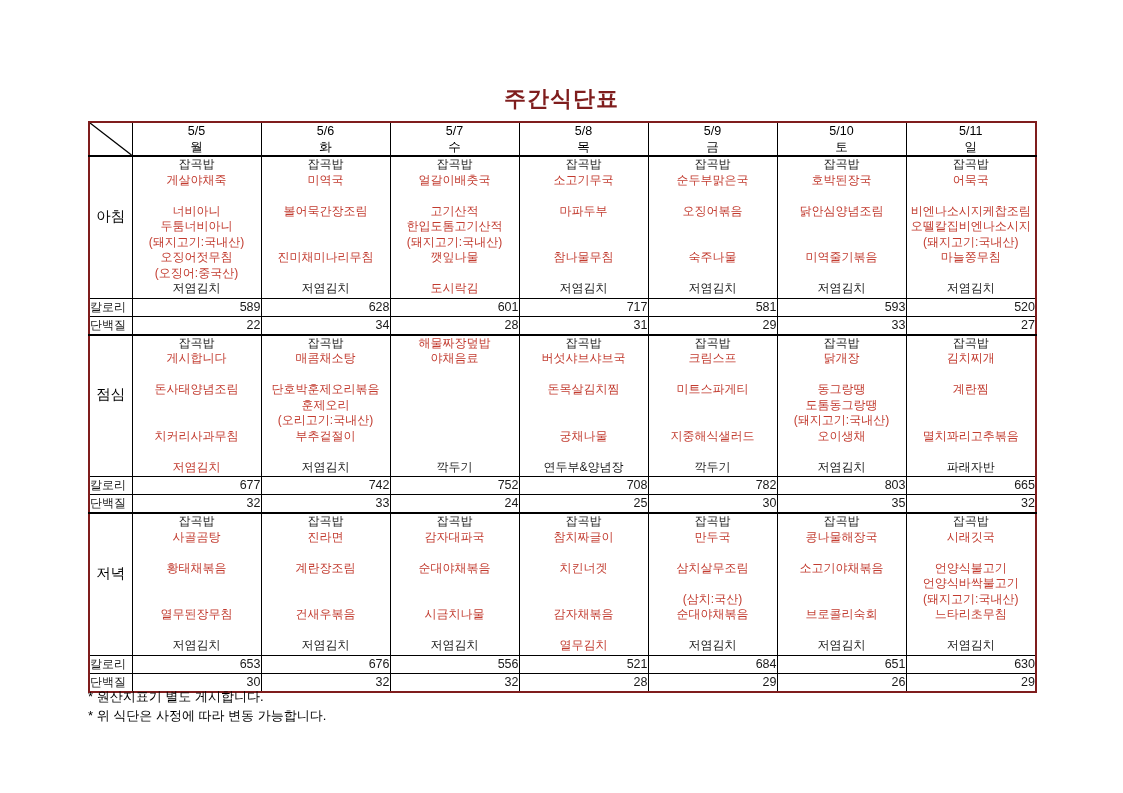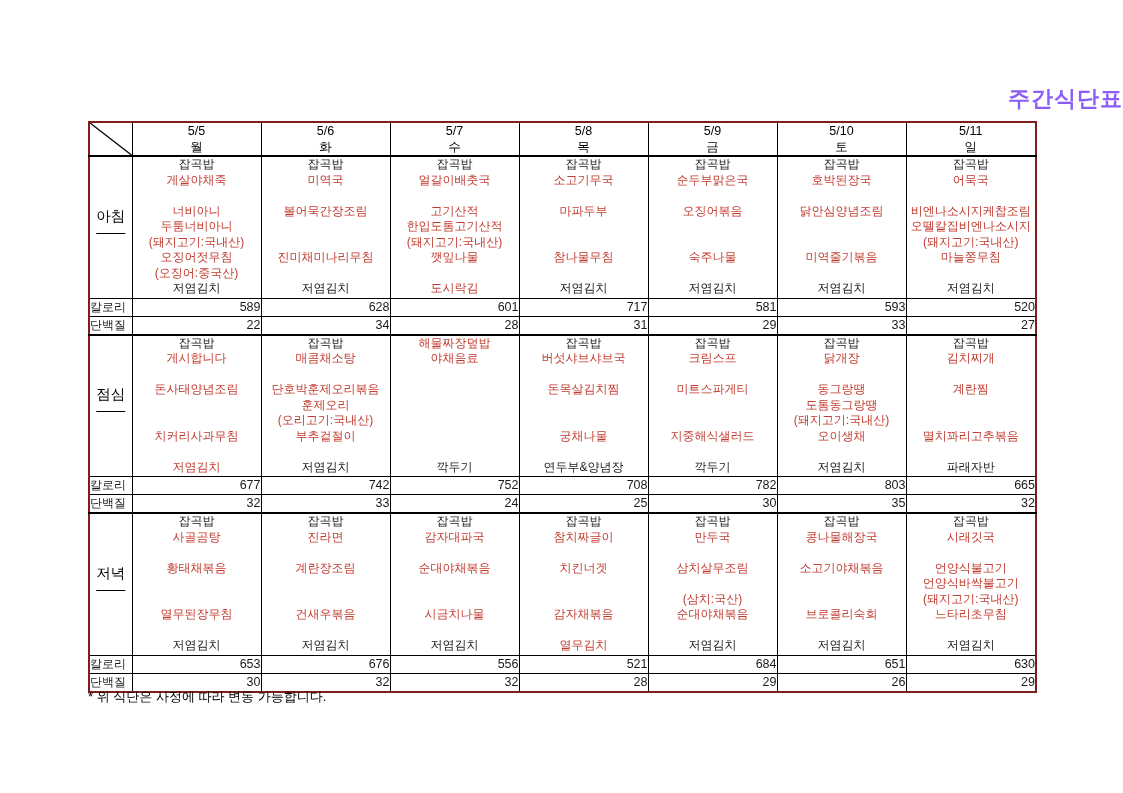--- a/index.html
+++ b/index.html
@@ -4,38 +4,38 @@
 <style>
   html,body{margin:0;padding:0;}
   body{
     width:1123px;height:793px;background:#ffffff;
     font-family:"Liberation Sans","DejaVu Sans",sans-serif;
     color:#111;
   }
   .sheet{position:relative;width:1123px;height:793px;background:#fff;overflow:hidden;}
   .title{
     position:absolute;top:84px;left:0;width:100%;margin:0;
-    text-align:right;font-size:22px;font-weight:bold;color:#8b5cf6;letter-spacing:1px;
+    text-align:center;font-size:22px;font-weight:bold;color:#7f1d1d;letter-spacing:1px;
   }
   table.menu{
     position:absolute;left:88px;top:121px;width:947px;
     border-collapse:collapse;table-layout:fixed;
     border:2px solid #7f1d1d;
   }
   .menu th,.menu td{border:1px solid #000;padding:0;font-weight:normal;}
   .hrow{height:32px;}
   .hrow th{border-bottom-width:2px;vertical-align:middle;}
   .date,.dow{height:16px;line-height:16px;font-size:12.5px;text-align:center;color:#000;}
   .corner{position:relative;}
   .corner svg{position:absolute;left:0;top:0;width:100%;height:100%;display:block;}
   .meal-row{height:142px;}
   .meal-row th,.meal-row td{border-top-width:2px;}
   .mcell{vertical-align:top;padding-top:2px;}
   .ln{height:15.55px;line-height:15.55px;font-size:12px;text-align:center;white-space:nowrap;}
-  .mlabel{font-weight:bold;font-size:14.5px;vertical-align:middle;color:#000;text-decoration:underline;}
+  .mlabel{font-weight:bold;font-size:14.5px;vertical-align:middle;color:#000;}
   .mlabel span{position:relative;top:-11px;}
   .num-row{height:17px;}
   .num{font-size:12.5px;text-align:right;line-height:17px;color:#1a1a1a;}
   .rlabel{font-size:12px;text-align:left;padding-left:2px;white-space:nowrap;line-height:17px;color:#1a1a1a;}
   .c-red{color:var(--menu-red,#c23b2f);}
   .c-black{color:#1a1a1a;}
   .foot{position:absolute;left:88px;top:688px;font-size:13px;line-height:18.5px;color:#000;}
 </style>
 </head>
 <body>
@@ -389,15 +389,16 @@
           <td class="num">32</td>
           <td class="num">28</td>
           <td class="num">29</td>
           <td class="num">26</td>
           <td class="num">29</td>
         </tr>
       </tbody>
   </table>
 
   <div class="foot">
+    <div>* 원산지표기 별도 게시합니다.</div>
     <div>* 위 식단은 사정에 따라 변동 가능합니다.</div>
   </div>
 </div>
 
 </body></html>

